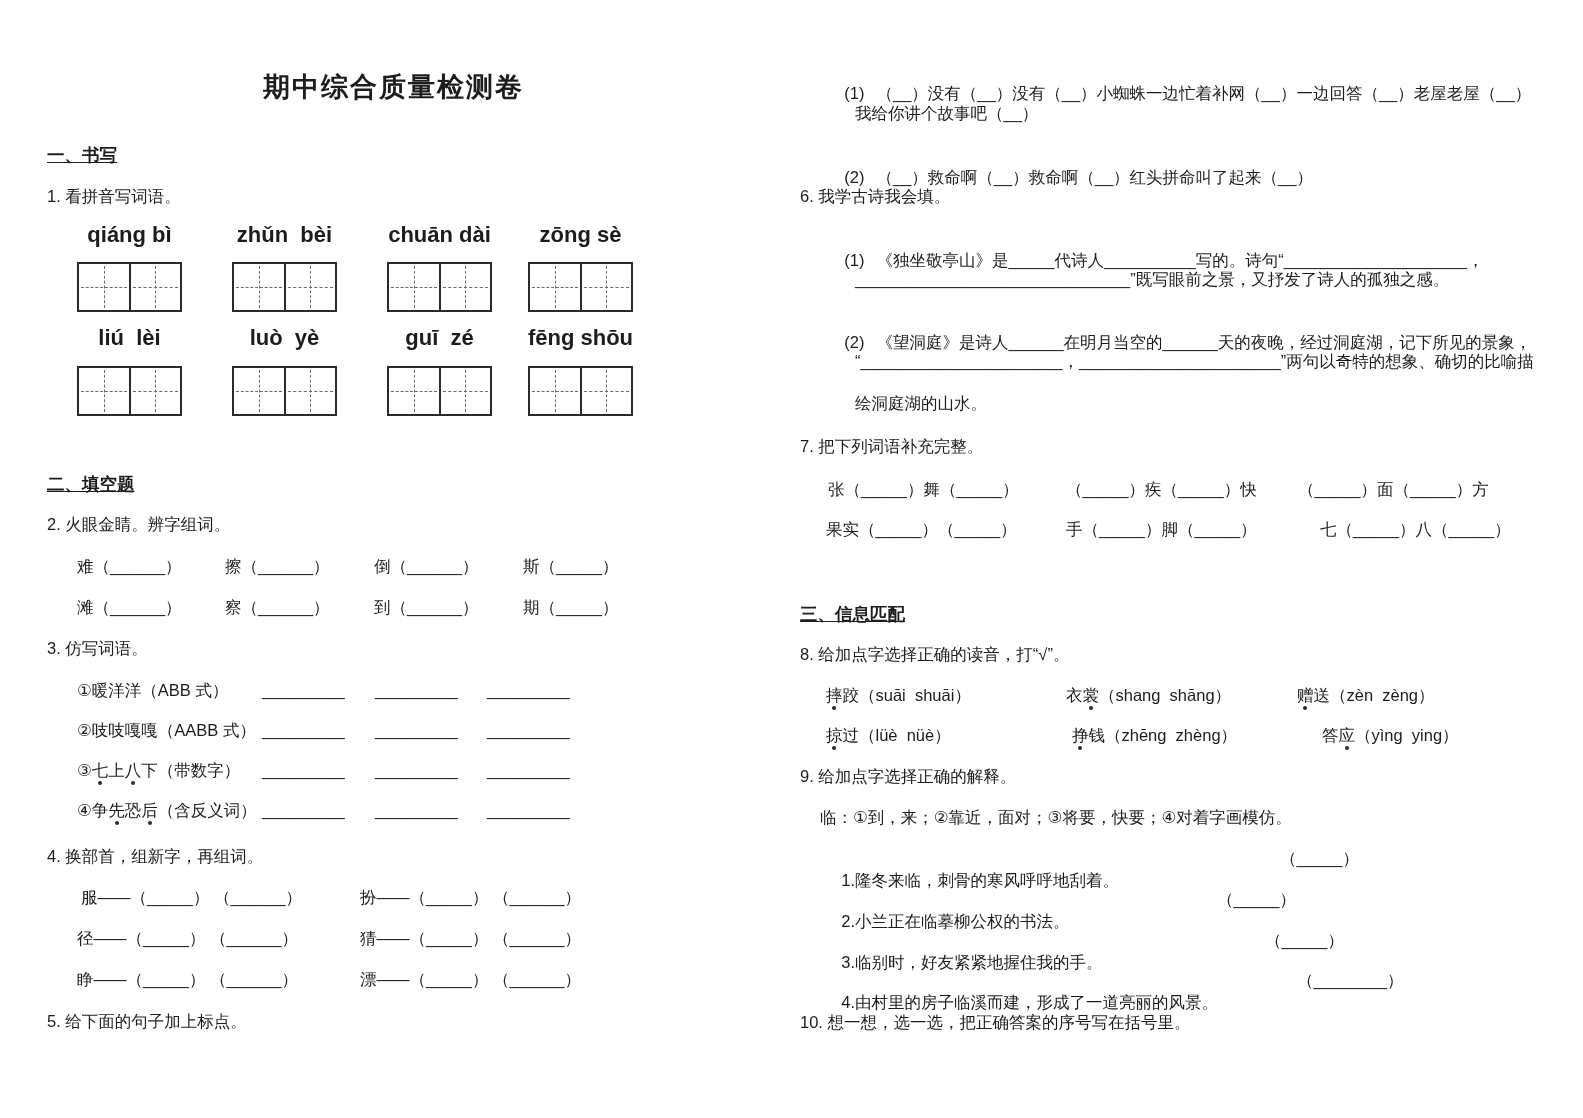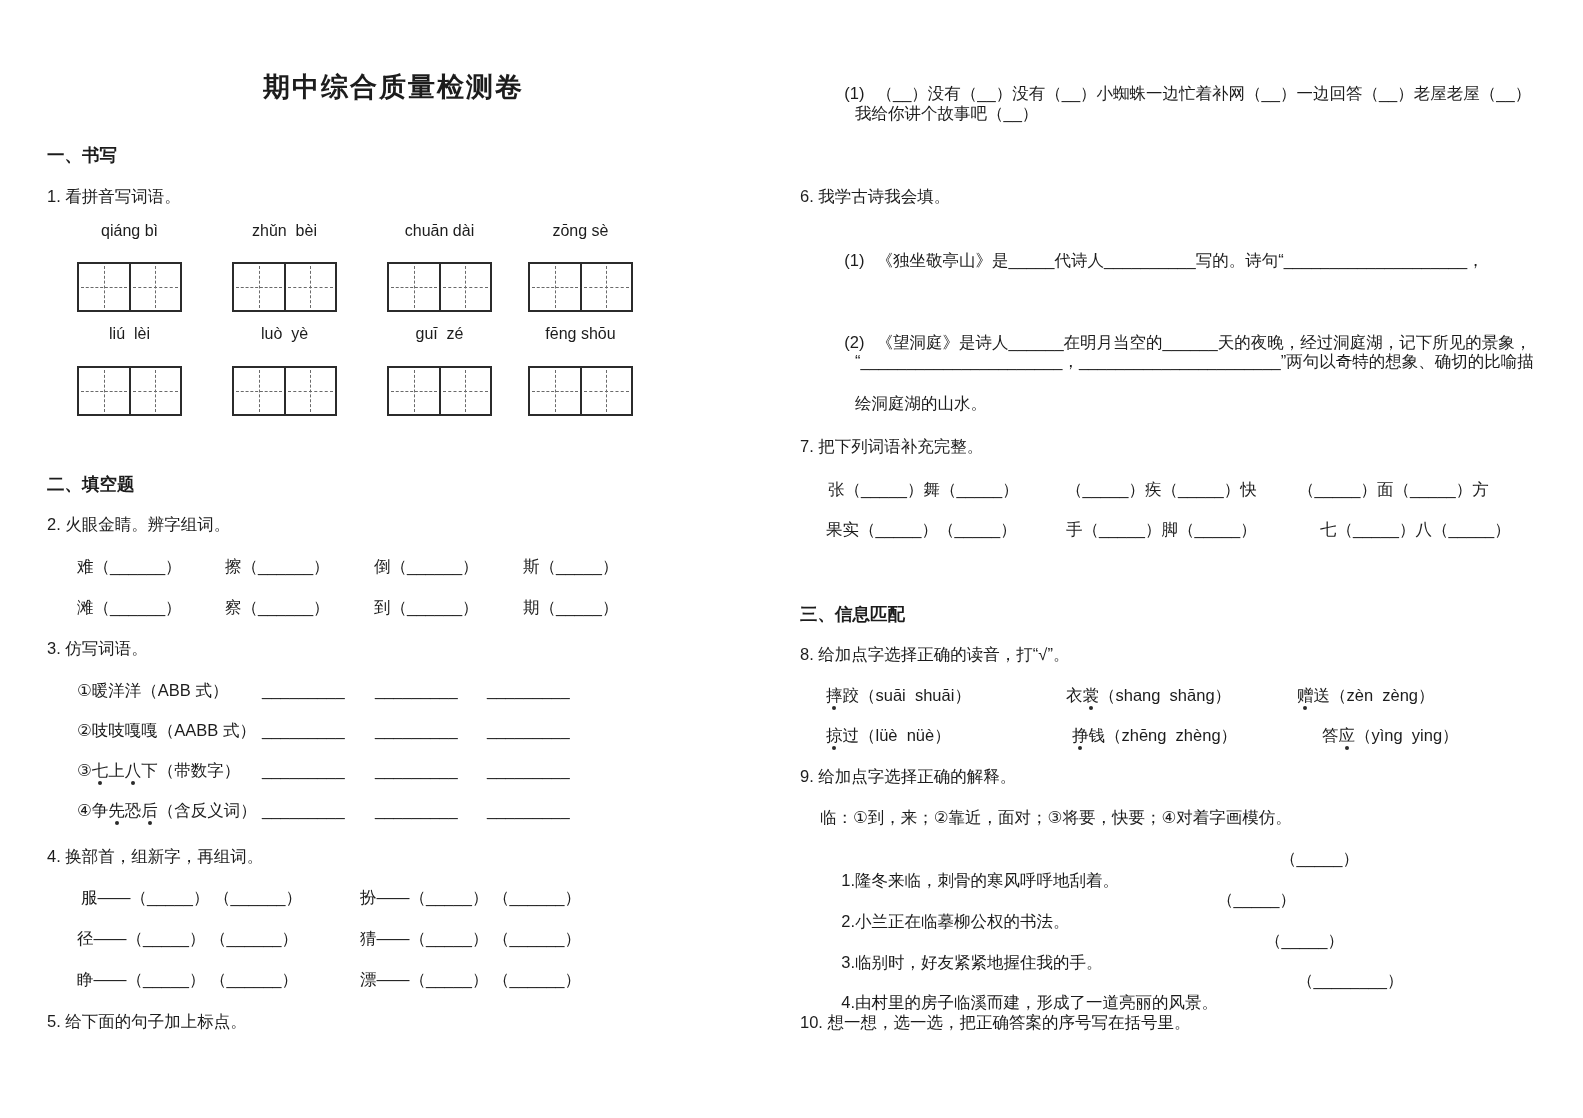--- a/index.html
+++ b/index.html
@@ -1,21 +1,21 @@
 <!DOCTYPE html>
 <html><head>
 <meta charset="utf-8">
 <style>
   html,body{margin:0;padding:0;background:#ffffff;}
   .sheet{position:relative;width:1583px;height:1118px;background:#ffffff;overflow:hidden;
          font-family:"Liberation Sans","DejaVu Sans",sans-serif;color:#1c1c1c;}
   .ln{position:absolute;white-space:pre;font-size:16.5px;line-height:22px;color:#1c1c1c;}
   .title{font-size:27px;font-weight:bold;letter-spacing:2px;line-height:34px;}
-  .heading{font-size:17.5px;font-weight:bold;}
-  .pinyin{position:absolute;width:125px;text-align:center;font-size:16px;white-space:pre;}
+  .heading{font-size:17.5px;font-weight:bold;text-decoration:underline;}
+  .pinyin{position:absolute;width:125px;text-align:center;font-size:22px;white-space:pre;font-weight:bold;}
   .wgrid{position:absolute;width:105px;height:50px;border:2px solid #2b2b2b;display:flex;box-sizing:border-box;}
   .wcell{flex:1;position:relative;}
   .wcell + .wcell{border-left:2px solid #2b2b2b;}
   .wcell::before{content:"";position:absolute;left:50%;top:2px;bottom:2px;border-left:1.5px dashed #6a6a6a;}
   .wcell::after{content:"";position:absolute;top:50%;left:2px;right:2px;border-top:1.5px dashed #6a6a6a;}
   .row{position:absolute;white-space:pre;font-size:16.5px;line-height:22px;height:24px;}
   .off{position:absolute;top:0;white-space:pre;}
   .dt{position:relative;display:inline-block;}
   .dt::after{content:"";position:absolute;left:50%;margin-left:-2px;bottom:-4px;width:4px;height:4px;border-radius:50%;background:#2b2b2b;}
   .num{display:inline-block;margin-right:12px;}
@@ -131,25 +131,29 @@
     <span class="off" style="left:0;">睁——（_____） （______）</span>
     <span class="off" style="left:283px;">漂——（_____） （______）</span>
   </div>
 
   <div class="ln" style="left:47px;top:1010px;">5. 给下面的句子加上标点。</div>
 
   <div class="ln" style="left:826px;top:60px;">
     <span class="num">(1)</span><span>（__）没有（__）没有（__）小蜘蛛一边忙着补网（__）一边回答（__）老屋老屋（__）</span>
   </div>
   <div class="ln" style="left:855px;top:102px;">我给你讲个故事吧（__）</div>
+  <div class="ln" style="left:826px;top:144px;">
+    <span class="num">(2)</span><span>（__）救命啊（__）救命啊（__）红头拼命叫了起来（__）</span>
+  </div>
 
   <div class="ln" style="left:800px;top:185px;">6. 我学古诗我会填。</div>
   <div class="ln" style="left:826px;top:227px;">
     <span class="num">(1)</span><span>《独坐敬亭山》是_____代诗人__________写的。诗句“____________________，</span>
   </div>
+  <div class="ln" style="left:855px;top:268px;">______________________________”既写眼前之景，又抒发了诗人的孤独之感。</div>
   <div class="ln" style="left:826px;top:309px;">
     <span class="num">(2)</span><span>《望洞庭》是诗人______在明月当空的______天的夜晚，经过洞庭湖，记下所见的景象，</span>
   </div>
   <div class="ln" style="left:855px;top:350px;">“______________________，______________________”两句以奇特的想象、确切的比喻描</div>
   <div class="ln" style="left:855px;top:392px;">绘洞庭湖的山水。</div>
 
   <div class="ln" style="left:800px;top:435px;">7. 把下列词语补充完整。</div>
   <div class="row" style="left:828px;top:478px;width:720px;">
     <span class="off" style="left:0;">张（_____）舞（_____）</span>
     <span class="off" style="left:238px;">（_____）疾（_____）快</span>

